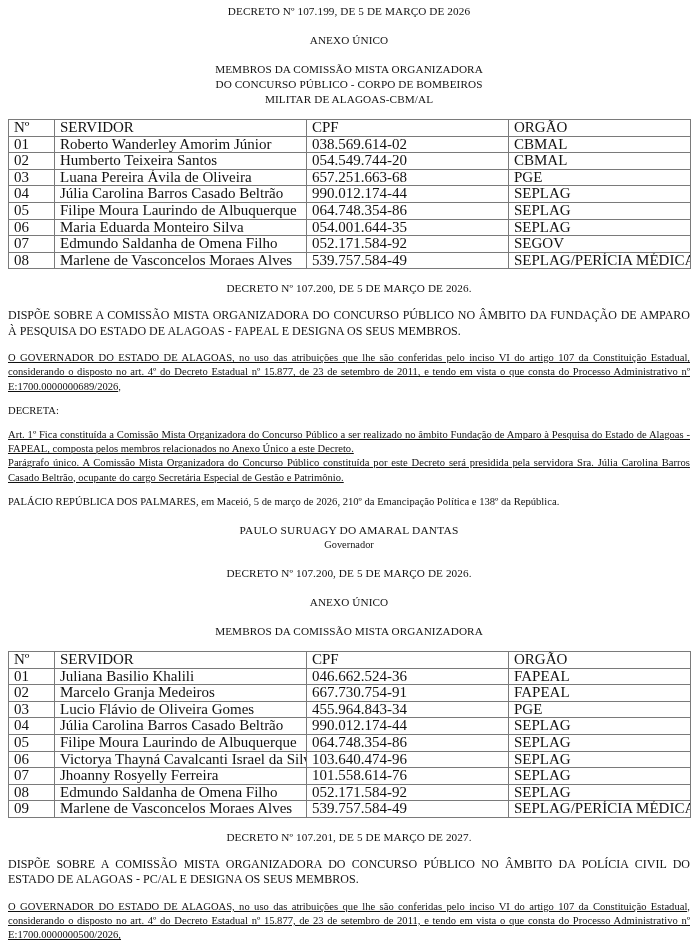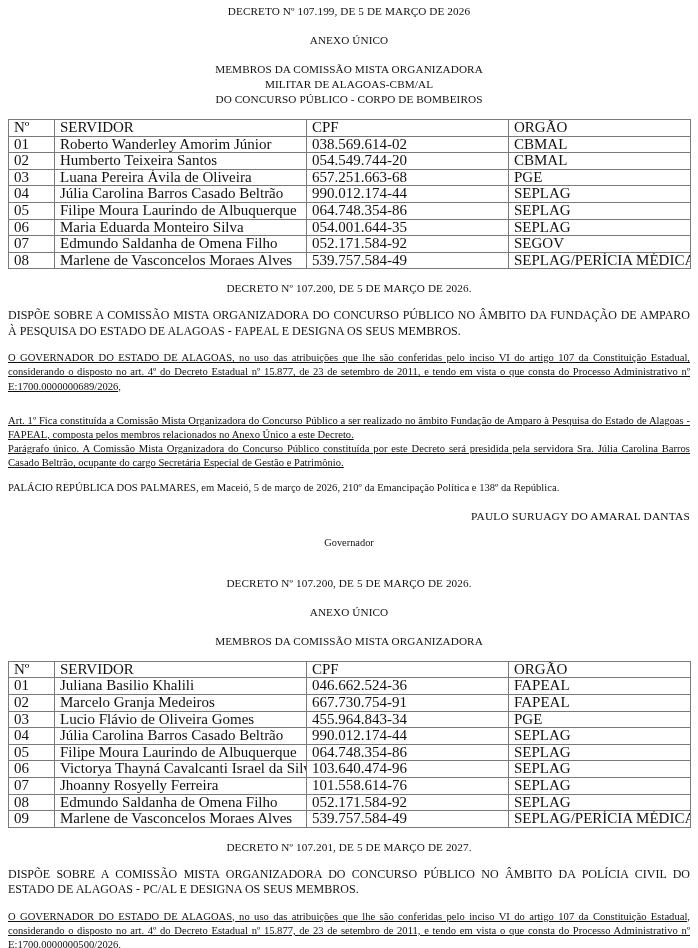--- a/index.html
+++ b/index.html
@@ -47,31 +47,31 @@
     margin: 0;
     text-align-last: left;
   }
   .plain {
     text-align: left;
     font-size: 10.6px;
     line-height: 14.2px;
     margin: 0;
   }
   .sig-name {
-    text-align: right;
+    text-align: center;
     font-size: 11.4px;
     line-height: 15px;
     margin: 0;
     letter-spacing: 0.2px;
   }
   .sig-role {
     text-align: center;
     font-size: 10.4px;
     line-height: 14px;
-    margin: 12px;
+    margin: 0;
   }
   .sp-10 { height: 10px; }
   .sp-12 { height: 12px; }
   .sp-14 { height: 14px; }
 
   
   table.members {
     width: 682px;
     border-collapse: collapse;
     table-layout: fixed;
@@ -97,22 +97,22 @@
 </head>
 <body>
 
 <div class="page">
 
   <p class="heading-center">DECRETO Nº 107.199, DE 5 DE MARÇO DE 2026</p>
   <div class="sp-14"></div>
   <p class="heading-center">ANEXO ÚNICO</p>
   <div class="sp-14"></div>
   <p class="heading-center">MEMBROS DA COMISSÃO MISTA ORGANIZADORA</p>
+  <p class="heading-center">DO CONCURSO PÚBLICO - CORPO DE BOMBEIROS</p>
   <p class="heading-center">MILITAR DE ALAGOAS-CBM/AL</p>
-  <p class="heading-center">DO CONCURSO PÚBLICO - CORPO DE BOMBEIROS</p>
   <div class="sp-12"></div>
 
   <table class="members">
     <colgroup>
       <col class="c-num">
         <col class="c-serv">
         <col class="c-cpf">
         <col class="c-org">
     </colgroup>
     <thead>
@@ -176,20 +176,21 @@
   </table>
 
   <div class="sp-12"></div>
 
   <p class="heading-center">DECRETO Nº 107.200, DE 5 DE MARÇO DE 2026.</p>
   <div class="sp-12"></div>
   <p class="body-par-caps">DISPÕE SOBRE A COMISSÃO MISTA ORGANIZADORA DO CONCURSO PÚBLICO NO ÂMBITO DA FUNDAÇÃO DE AMPARO À PESQUISA DO ESTADO DE ALAGOAS - FAPEAL E DESIGNA OS SEUS MEMBROS.</p>
   <div class="sp-12"></div>
   <p class="body-par">O GOVERNADOR DO ESTADO DE ALAGOAS, no uso das atribuições que lhe são conferidas pelo inciso VI do artigo 107 da Constituição Estadual, considerando o disposto no art. 4º do Decreto Estadual nº 15.877, de 23 de setembro de 2011, e tendo em vista o que consta do Processo Administrativo nº E:1700.0000000689/2026,</p>
   <div class="sp-10"></div>
+  <p class="plain">DECRETA:</p>
   <div class="sp-10"></div>
   <p class="body-par">Art. 1º Fica constituída a Comissão Mista Organizadora do Concurso Público a ser realizado no âmbito Fundação de Amparo à Pesquisa do Estado de Alagoas - FAPEAL, composta pelos membros relacionados no Anexo Único a este Decreto.</p>
   <p class="body-par">Parágrafo único. A Comissão Mista Organizadora do Concurso Público constituída por este Decreto será presidida pela servidora Sra. Júlia Carolina Barros Casado Beltrão, ocupante do cargo Secretária Especial de Gestão e Patrimônio.</p>
   <div class="sp-10"></div>
   <p class="plain">PALÁCIO REPÚBLICA DOS PALMARES, em Maceió, 5 de março de 2026, 210º da Emancipação Política e 138º da República.</p>
   <div class="sp-14"></div>
   <p class="sig-name">PAULO SURUAGY DO AMARAL DANTAS</p>
   <p class="sig-role">Governador</p>
   <div class="sp-14"></div>
   <p class="heading-center">DECRETO Nº 107.200, DE 5 DE MARÇO DE 2026.</p>

